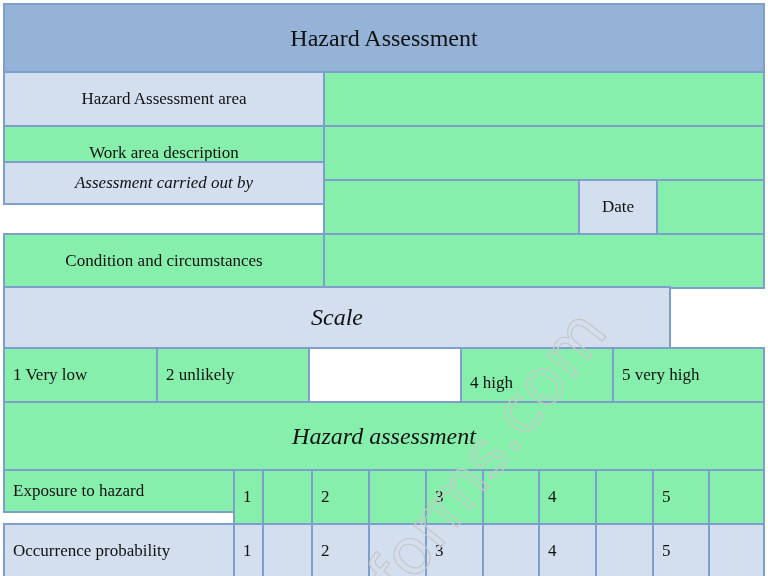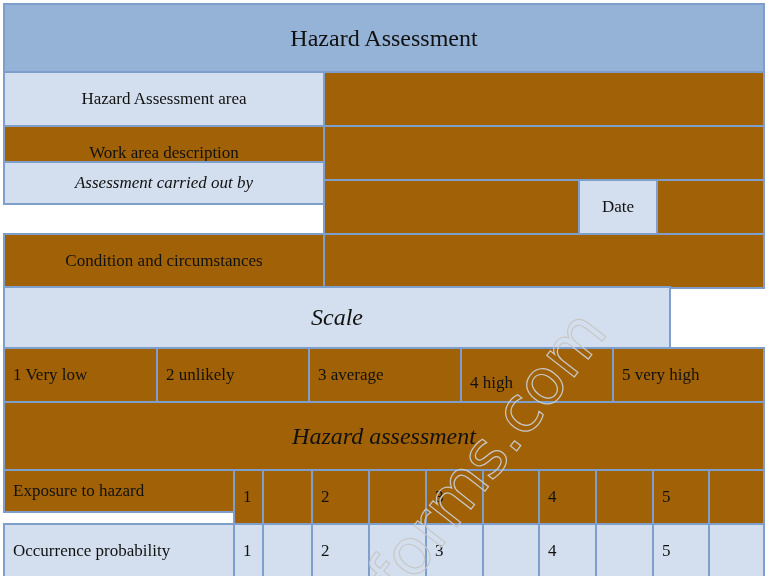--- a/index.html
+++ b/index.html
@@ -3,21 +3,21 @@
 <meta charset="utf-8">
 <style>
   html, body { margin: 0; padding: 0; background: #ffffff; }
   body { width: 768px; height: 576px; overflow: hidden; position: relative;
          font-family: "Liberation Serif", "DejaVu Serif", serif; color: #111; }
   .form { position: absolute; left: 3px; top: 3px; width: 762px; height: 580px; }
   .cell { position: absolute; box-sizing: border-box; border: 2px solid #7e9fcc;
           display: flex; align-items: center; font-size: 17px; white-space: nowrap; overflow: hidden; text-align: right; }
   .hdr { background: #95b3d7; justify-content: center; font-size: 24px; }
   .lt { background: #d3dfee; }
-  .wt { background: #a16207; }
+  .wt { background: #86efac; }
   .center { justify-content: center; }
   .left { justify-content: flex-start; padding-left: 8px; }
   .ital { font-style: italic; font-size: 24px; justify-content: center; }
   .wm { position: absolute; left: 330px; top: 300px; width: 420px; height: 300px; pointer-events: none; }
 </style>
 </head>
 <body>
 
 <div class="form">
 
@@ -33,21 +33,20 @@
   <div class="cell wt" style="left:320px;top:176px;width:257px;height:56px;"></div>
   <div class="cell lt center" style="left:575px;top:176px;width:80px;height:56px;">Date</div>
   <div class="cell wt" style="left:653px;top:176px;width:109px;height:56px;"></div>
 
   <div class="cell wt center" style="left:0;top:230px;width:322px;height:56px;">Condition and circumstances</div>
   <div class="cell wt" style="left:320px;top:230px;width:442px;height:56px;"></div>
 
   <div class="cell lt ital" style="left:0;top:283px;width:668px;height:63px;">Scale</div>
   <div class="cell wt left" style="left:0;top:344px;width:155px;height:56px;">1 Very low</div>
   <div class="cell wt left" style="left:153px;top:344px;width:154px;height:56px;">2 unlikely</div>
-  <div class="cell wt left" style="left:305px;top:344px;width:154px;height:56px;">3 average</div>
   <div class="cell wt left" style="left:457px;top:344px;width:154px;height:71px;">4 high</div>
   <div class="cell wt left" style="left:609px;top:344px;width:153px;height:56px;">5 very high</div>
 
   <div class="cell wt ital" style="left:0;top:398px;width:762px;height:70px;">Hazard assessment</div>
 
   <div class="cell wt left" style="left:0;top:466px;width:232px;height:44px;">Exposure to hazard</div>
   <div class="cell wt left" style="left:230px;top:466px;width:31px;height:56px;">1</div>
   <div class="cell wt" style="left:259px;top:466px;width:51px;height:56px;"></div>
   <div class="cell wt left" style="left:308px;top:466px;width:59px;height:56px;">2</div>
   <div class="cell wt" style="left:365px;top:466px;width:59px;height:56px;"></div>

